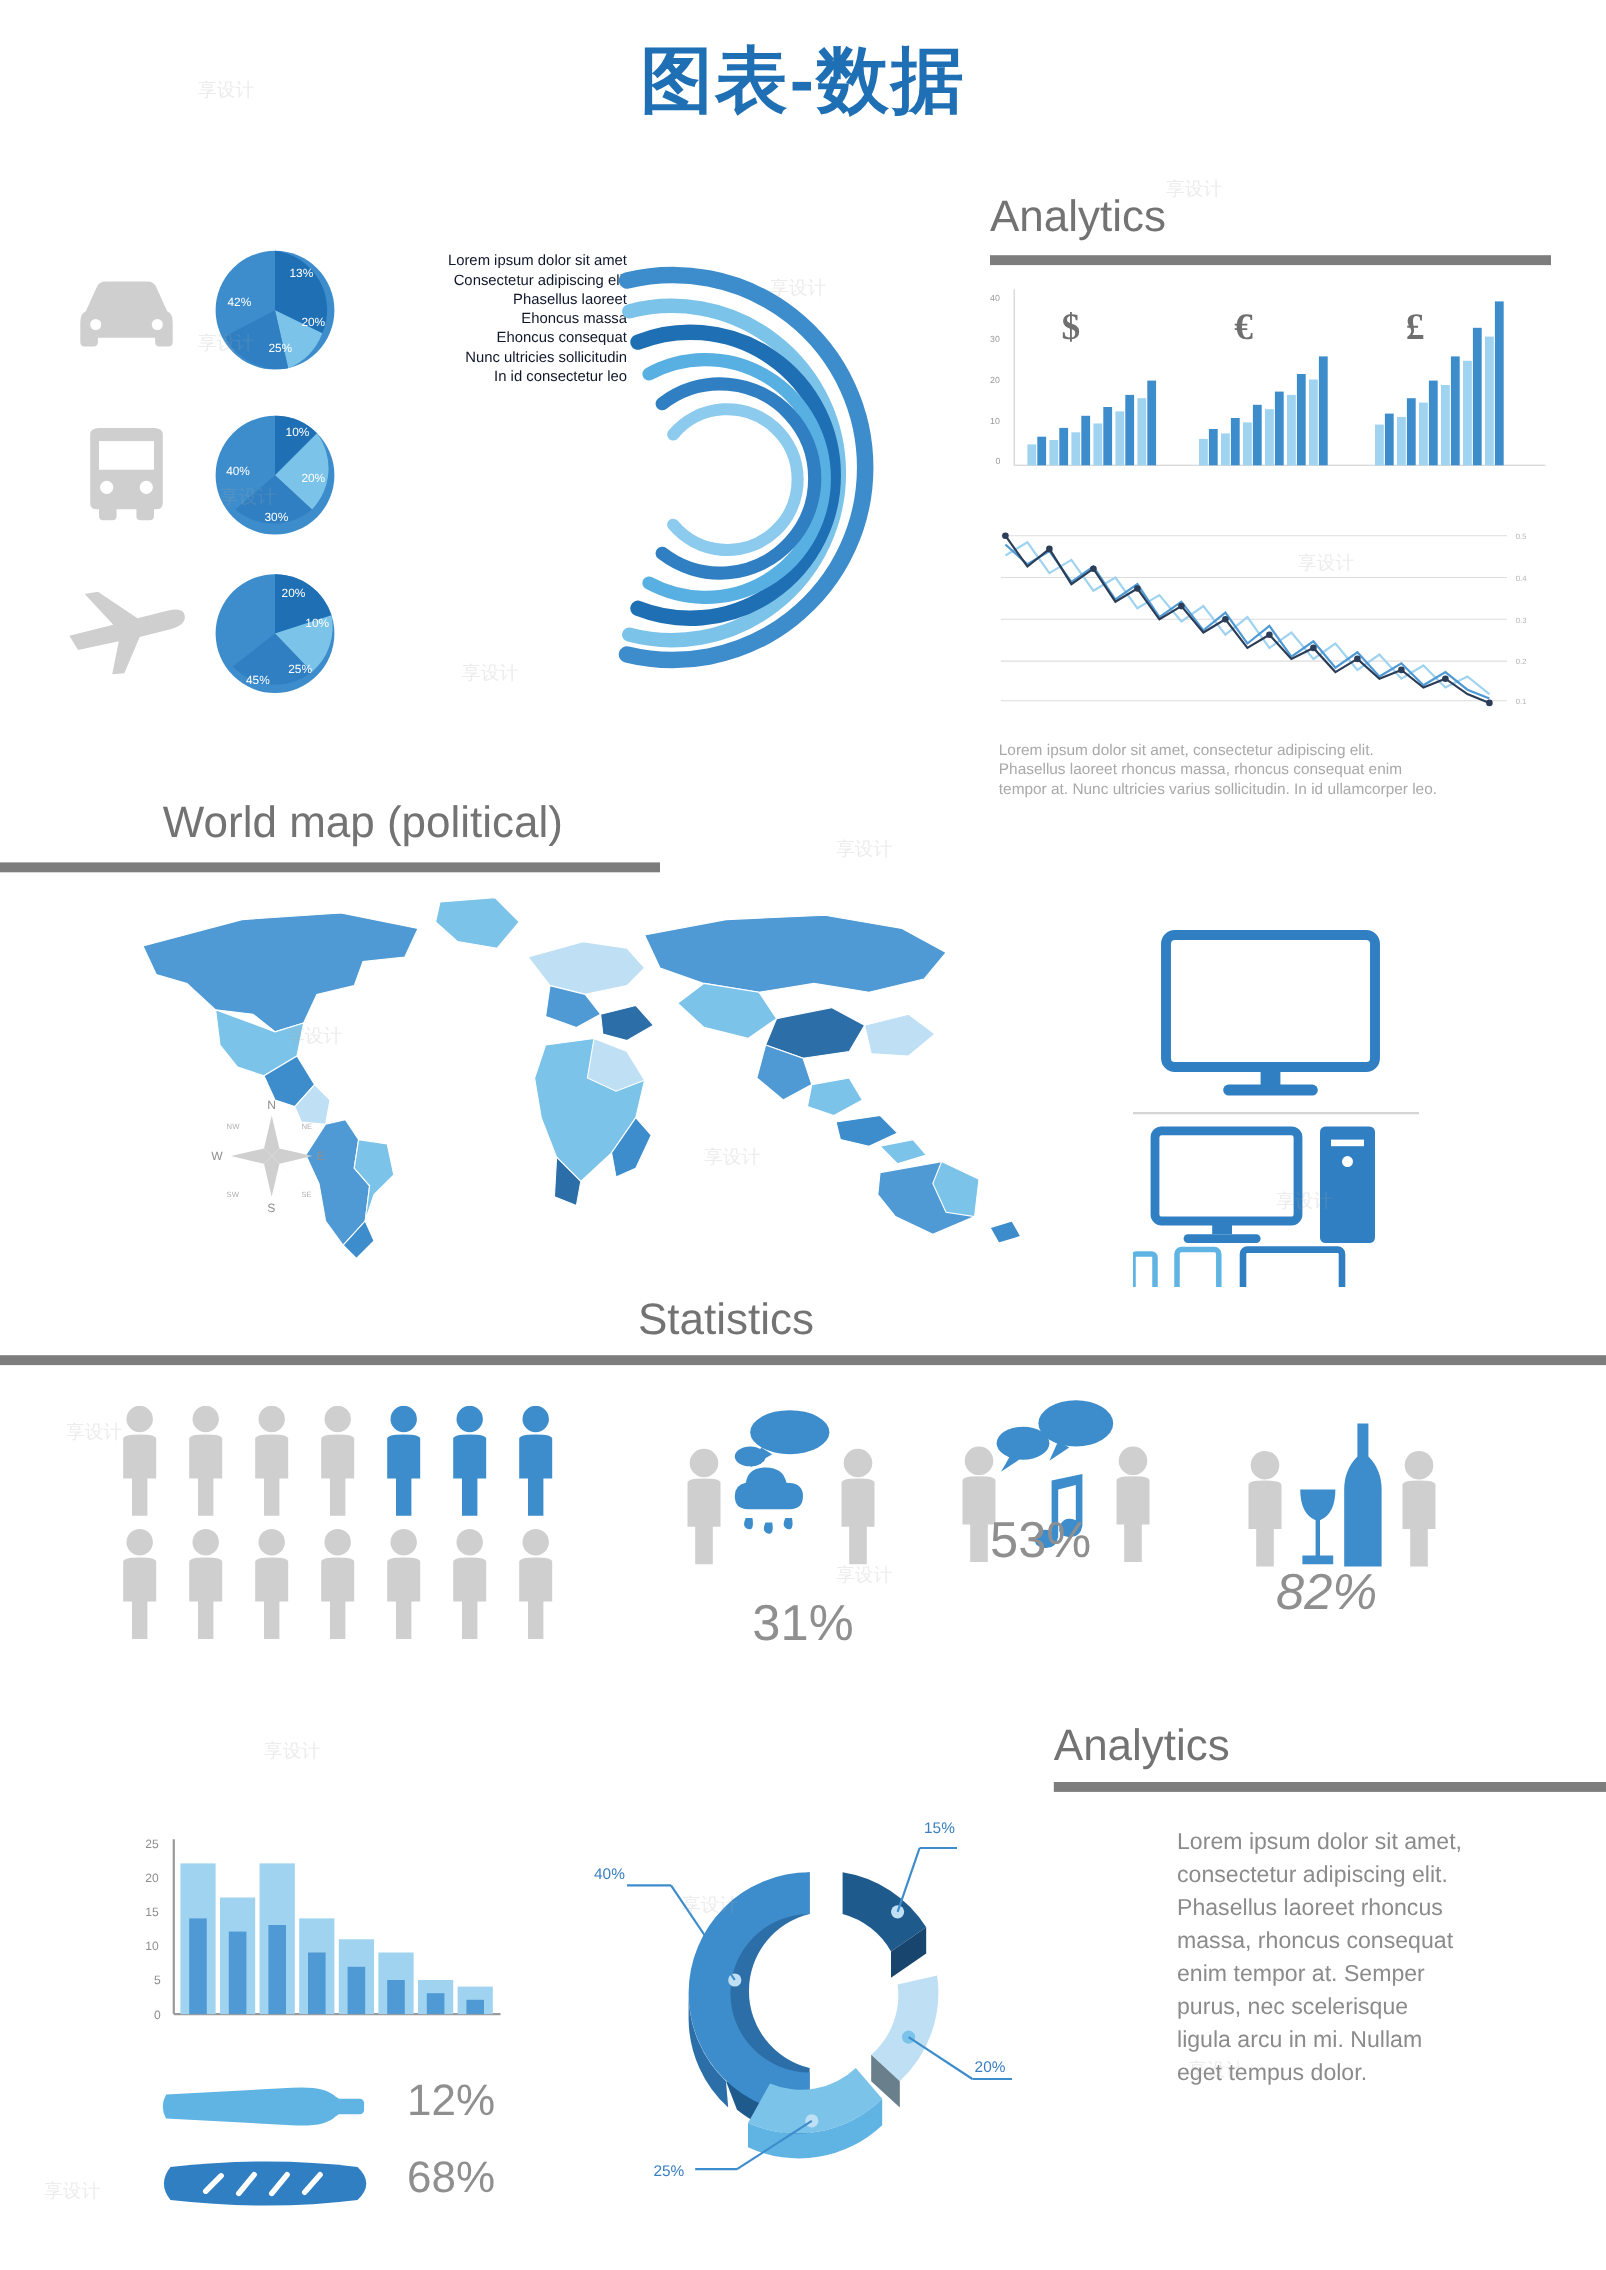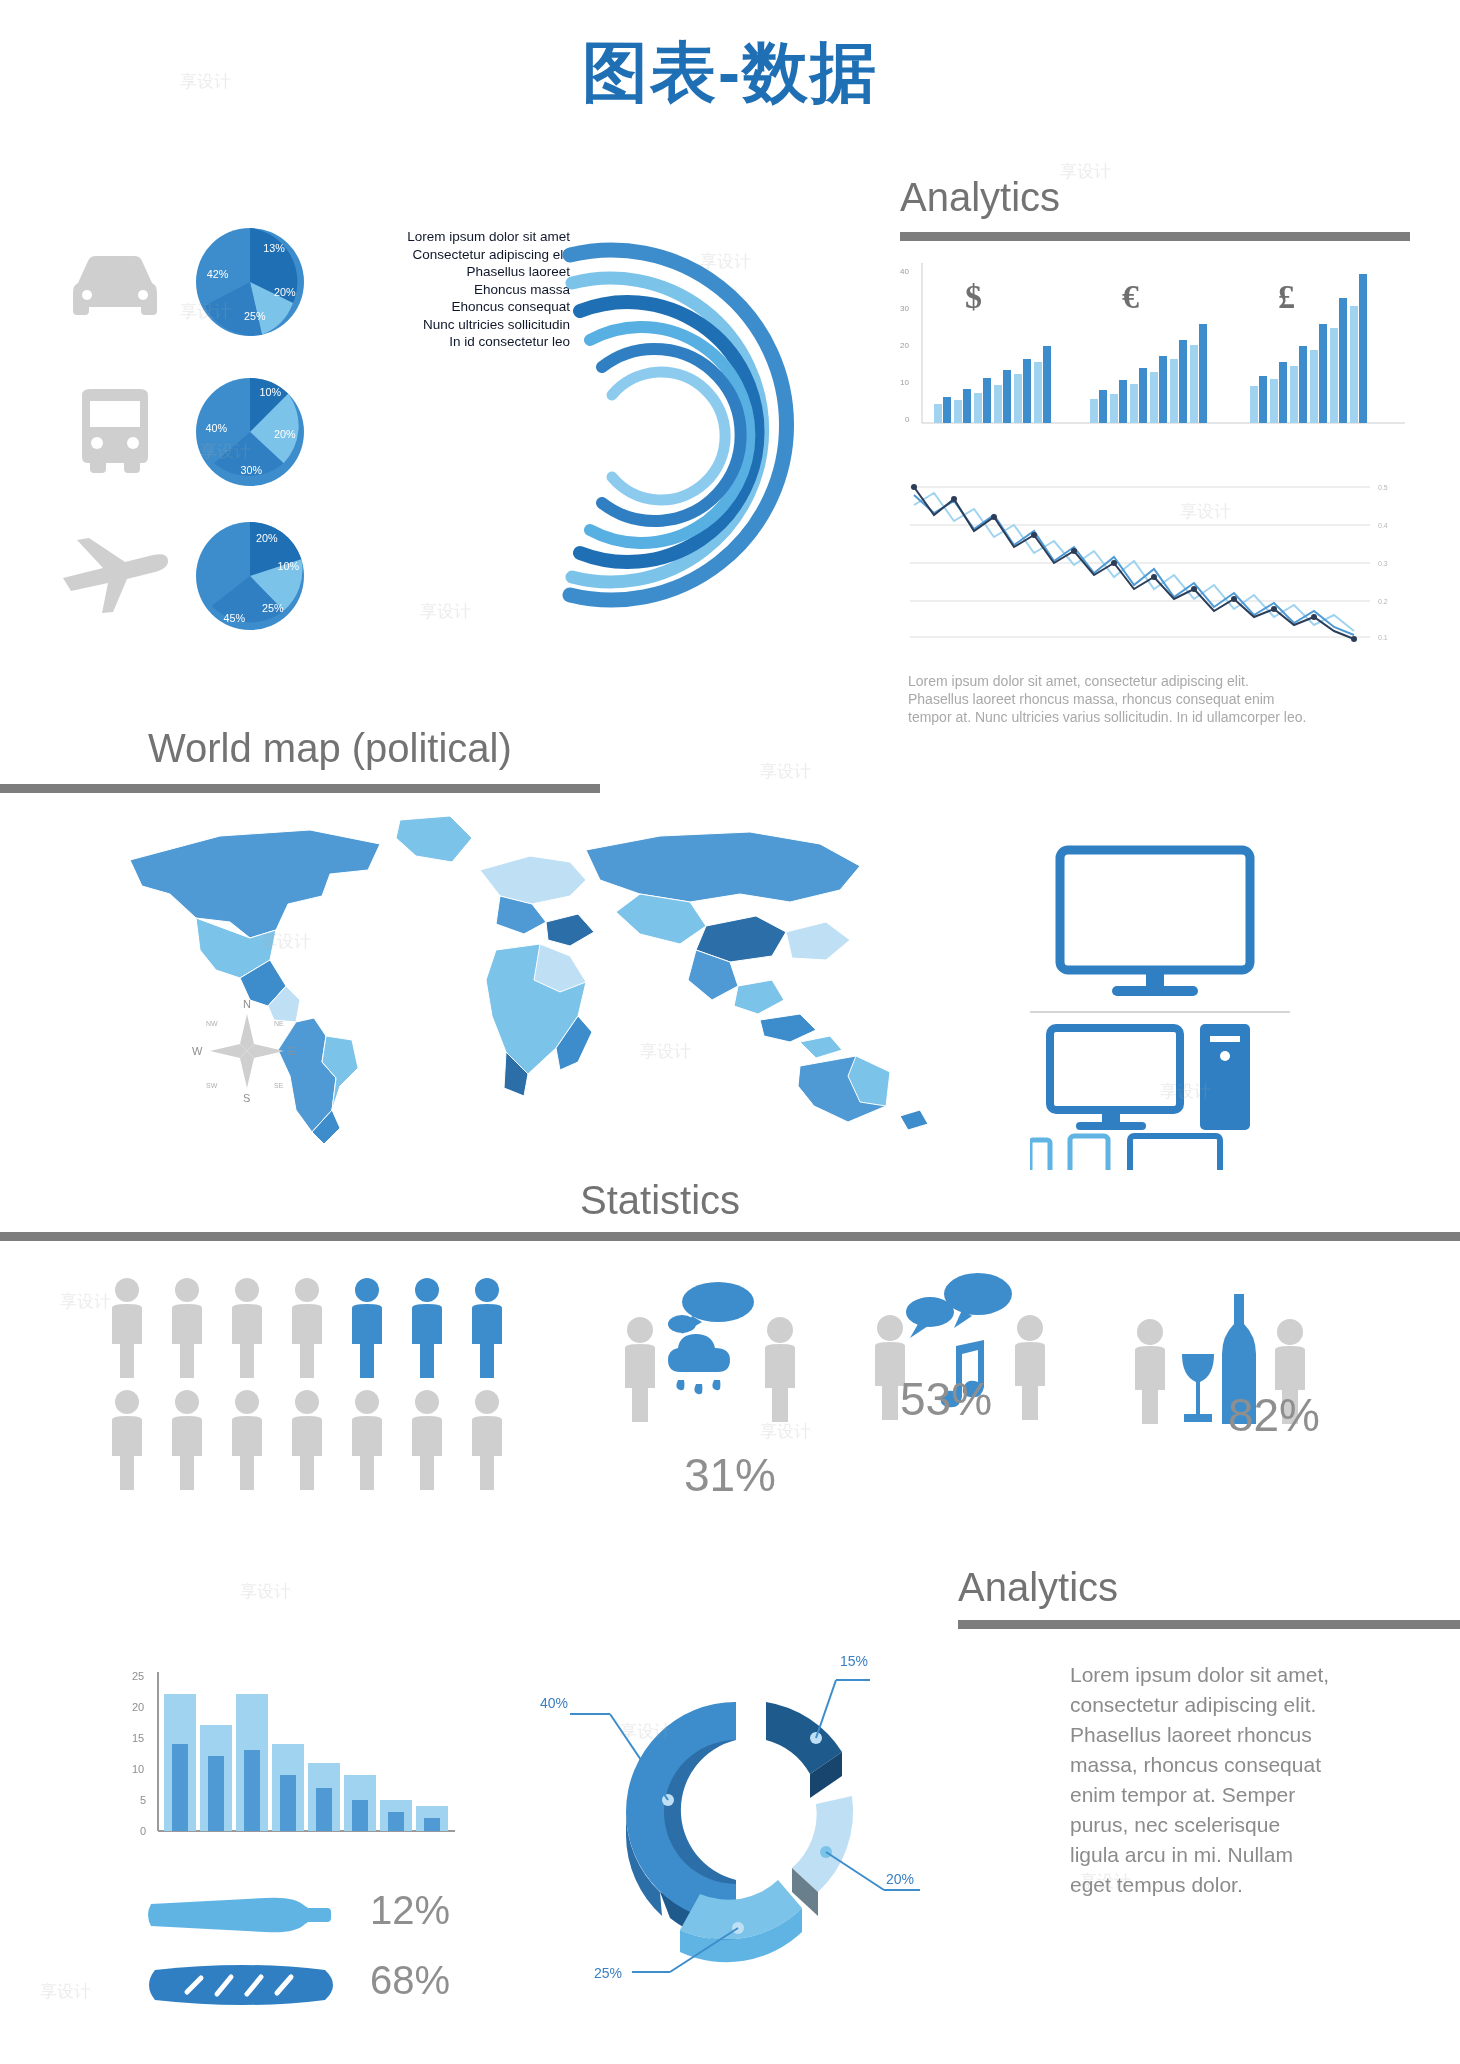--- a/index.html
+++ b/index.html
@@ -382,21 +382,21 @@
     <circle cx="20" cy="42" r="13"></circle>
       <path d="M5 60 Q5 56 20 56 Q35 56 35 60 L35 100 L28 100 L28 134 L12 134 L12 100 L5 100 Z"></path>
     <circle cx="160" cy="42" r="13"></circle>
       <path d="M145 60 Q145 56 160 56 Q175 56 175 60 L175 100 L168 100 L168 134 L152 134 L152 100 L145 100 Z"></path>
   </g>
   <g fill="#3d8dcc">
     <path d="M104 4 L114 4 L114 34 Q126 46 126 64 L126 134 L92 134 L92 64 Q92 46 104 34 Z"></path>
     <path d="M52 64 L84 64 Q84 86 70 92 L70 124 L82 124 L82 132 L54 132 L54 124 L66 124 L66 92 Q52 86 52 64 Z"></path>
   </g>
 </svg>
-<div class="abs pct" style="top:1388px;left:1160px;width:160px;text-align:right;">82%</div>
+<div class="abs pct" style="top:1420px;left:1160px;width:160px;text-align:left;font-style:italic;">82%</div>
 
 <div class="abs sec-head" id="an2head">Analytics</div>
 <div class="abs rule" id="an2rule"></div>
 <div class="abs" id="an2text">Lorem ipsum dolor sit amet, consectetur adipiscing elit. Phasellus laoreet rhoncus massa, rhoncus consequat enim tempor at. Semper purus, nec scelerisque ligula arcu in mi. Nullam eget tempus dolor.</div>
 
 <svg class="abs" style="top:1668px;left:130px;" width="330" height="190" viewBox="0 0 330 190">
   <g font-size="11" fill="#8f8f8f" font-family="Liberation Sans">
     <text x="2" y="12">25</text>
       <text x="2" y="43">20</text>
       <text x="2" y="74">15</text>

